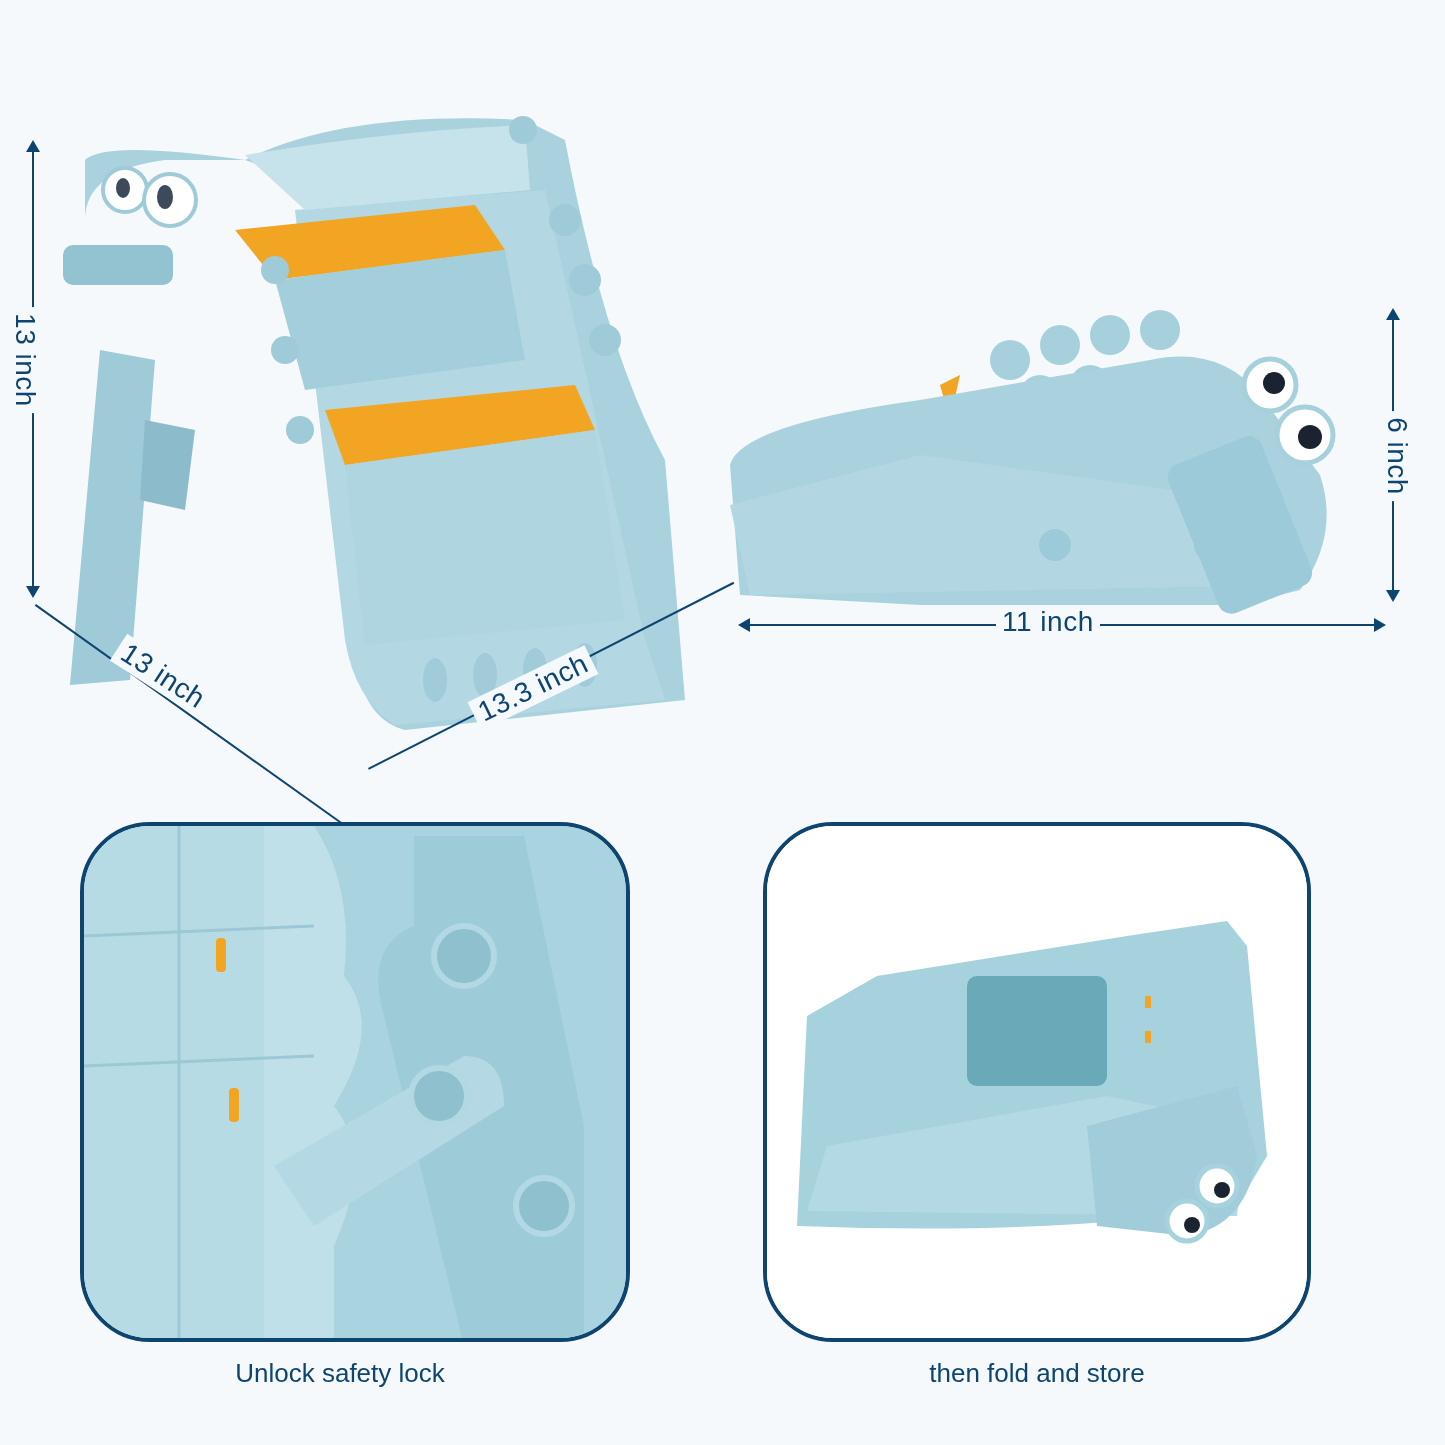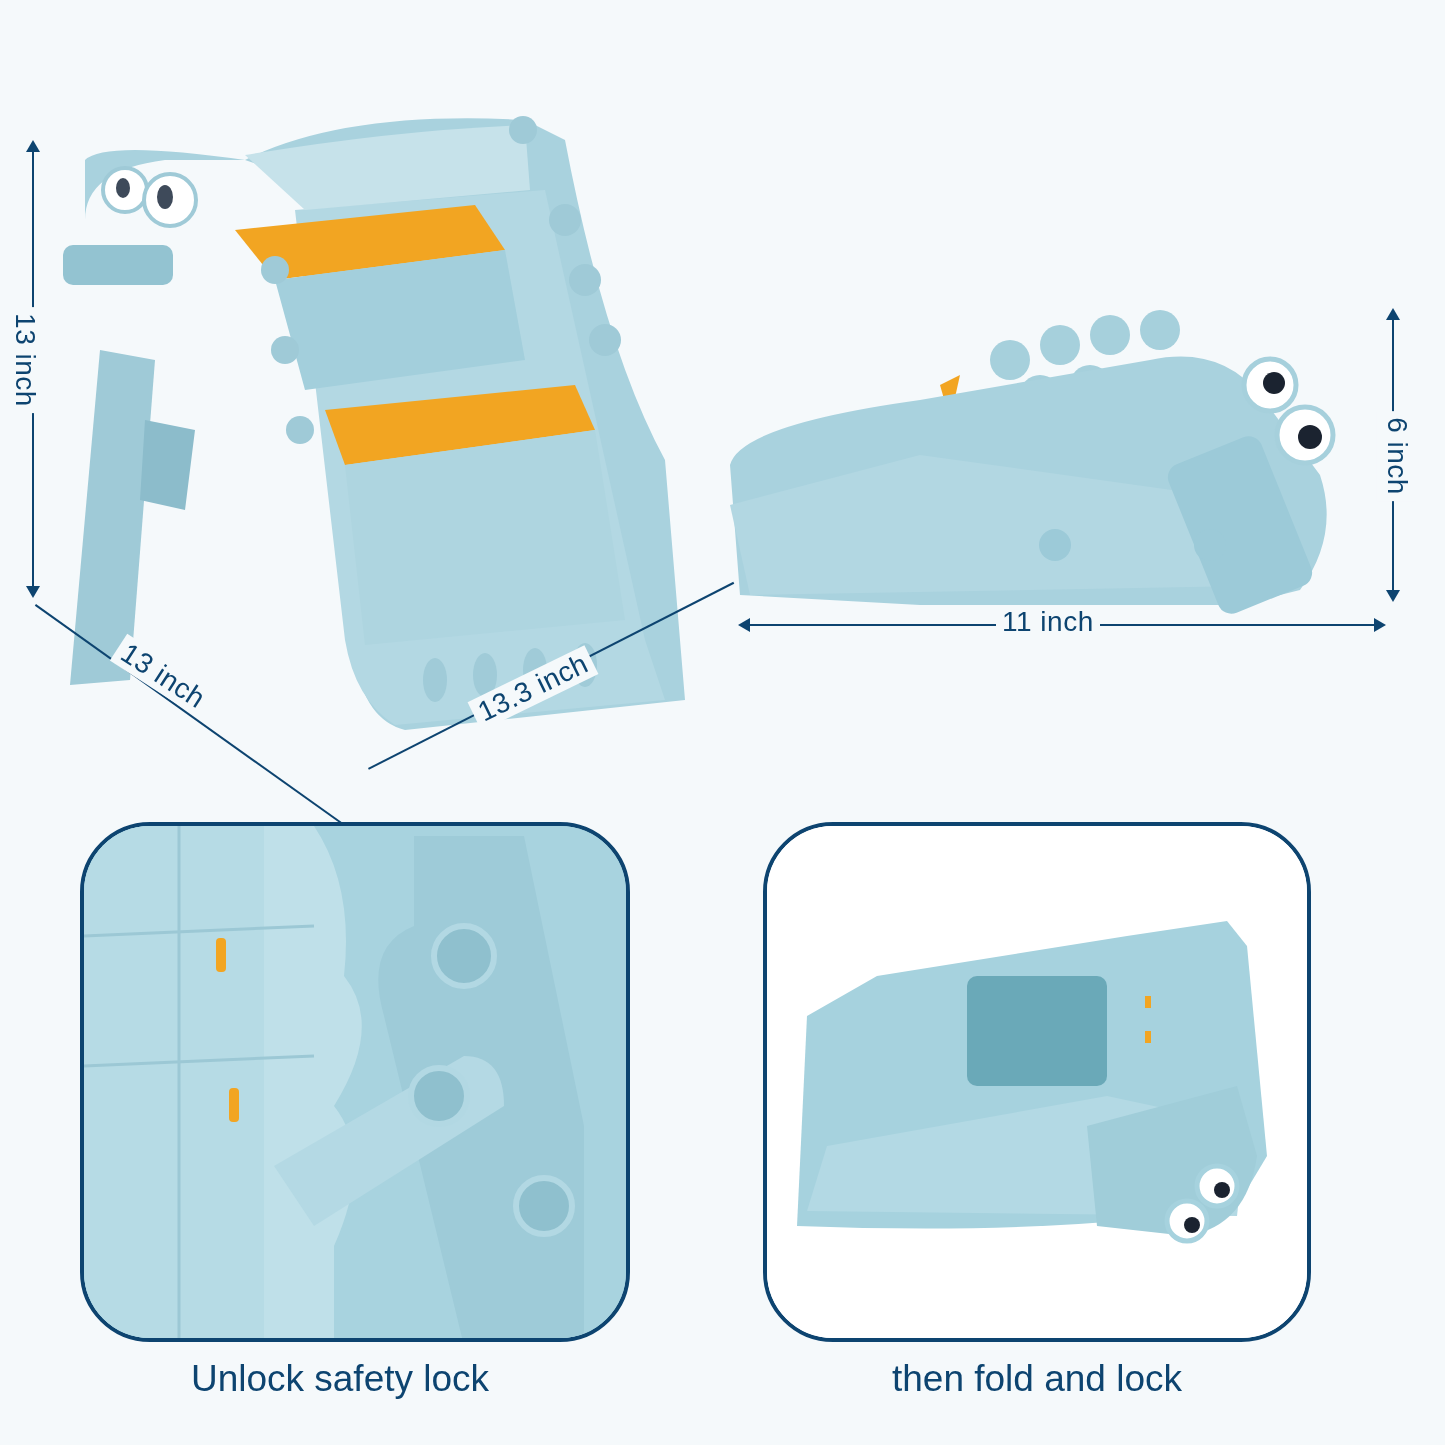--- a/index.html
+++ b/index.html
@@ -10,21 +10,21 @@
     color: #0d4470;
   }
   .abs { position: absolute; }
   .dim-label {
     position: absolute; font-size: 28px; font-weight: 500; letter-spacing: 0.5px;
     color: #0d4470; white-space: nowrap; background: #f5f9fb; padding: 0 6px;
   }
   .line { position: absolute; background: #0d4470; }
   .arrow { position: absolute; width: 0; height: 0; }
   .caption {
-    position: absolute; font-size: 37px; font-weight: 500; color: #0d4470;
+    position: absolute; font-size: 26px; font-weight: 500; color: #0d4470;
     text-align: center; white-space: nowrap;
   }
   .panel {
     position: absolute; border: 4px solid #0d4470; border-radius: 70px;
     overflow: hidden; background: #ffffff; box-sizing: border-box;
   }
   svg { display: block; }
 </style>
 </head>
 <body>
@@ -144,13 +144,13 @@
     <path d="M60 320 L340 270 L480 300 L470 390 L40 385 Z" fill="#b3d9e4"></path>
     <path d="M320 300 L470 260 L490 330 Q480 400 420 410 L330 400 Z" fill="#a0cdd9"></path>
     <circle cx="450" cy="360" r="20" fill="#ffffff" stroke="#a6d2de" stroke-width="5"></circle>
     <circle cx="455" cy="364" r="8" fill="#1b2330"></circle>
     <circle cx="420" cy="395" r="20" fill="#ffffff" stroke="#a6d2de" stroke-width="5"></circle>
     <circle cx="425" cy="399" r="8" fill="#1b2330"></circle>
     <rect x="378" y="170" width="6" height="12" fill="#f2a522"></rect>
     <rect x="378" y="205" width="6" height="12" fill="#f2a522"></rect>
   </svg>
 </div>
-<div class="caption" style="left:763px; top:1358px; width:548px;">then fold and lock</div>
+<div class="caption" style="left:763px; top:1358px; width:548px;">then fold and store</div>
 
 </body></html>

